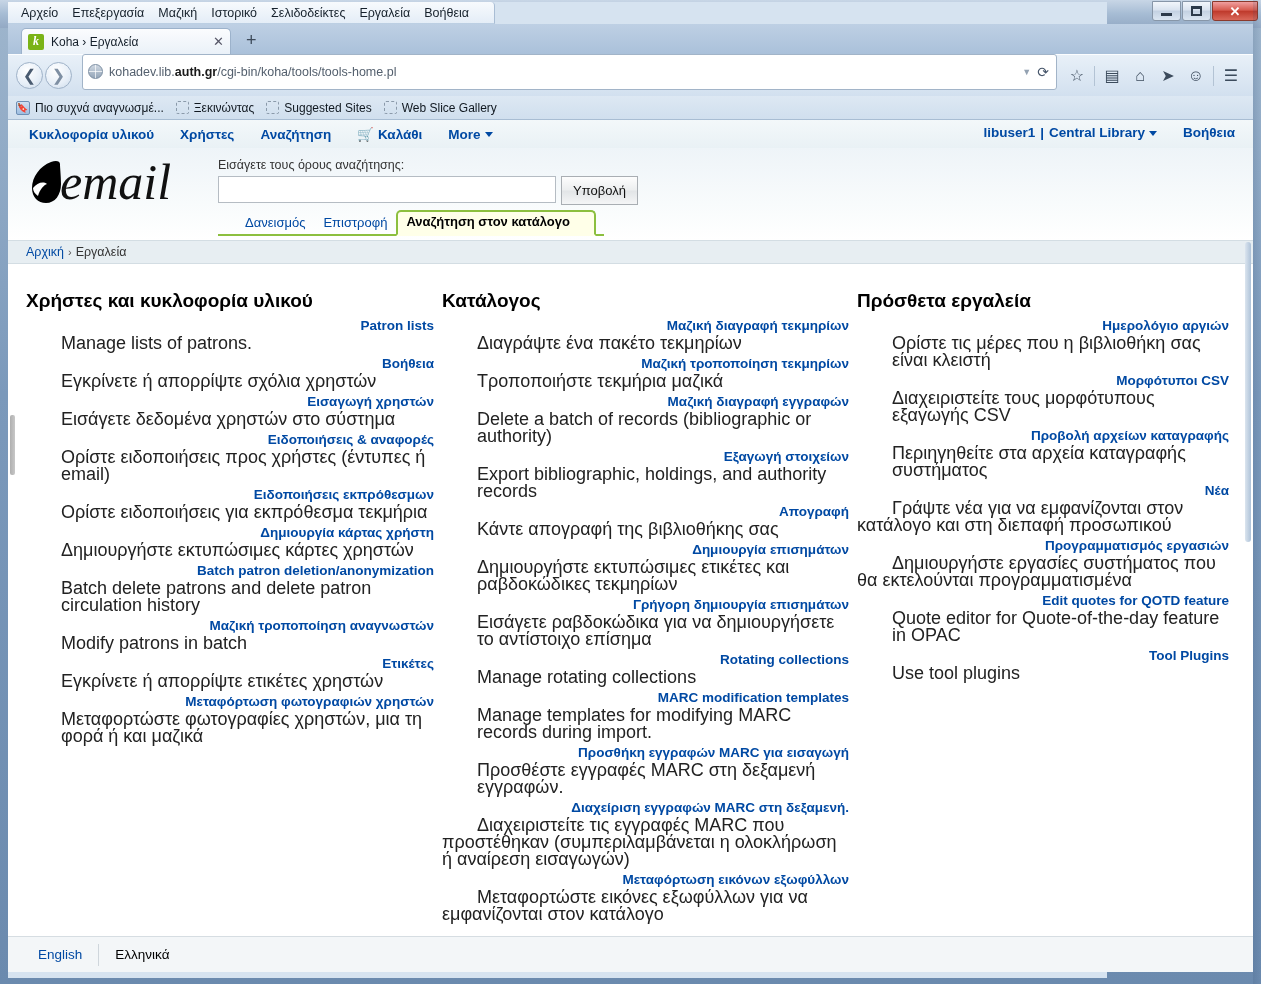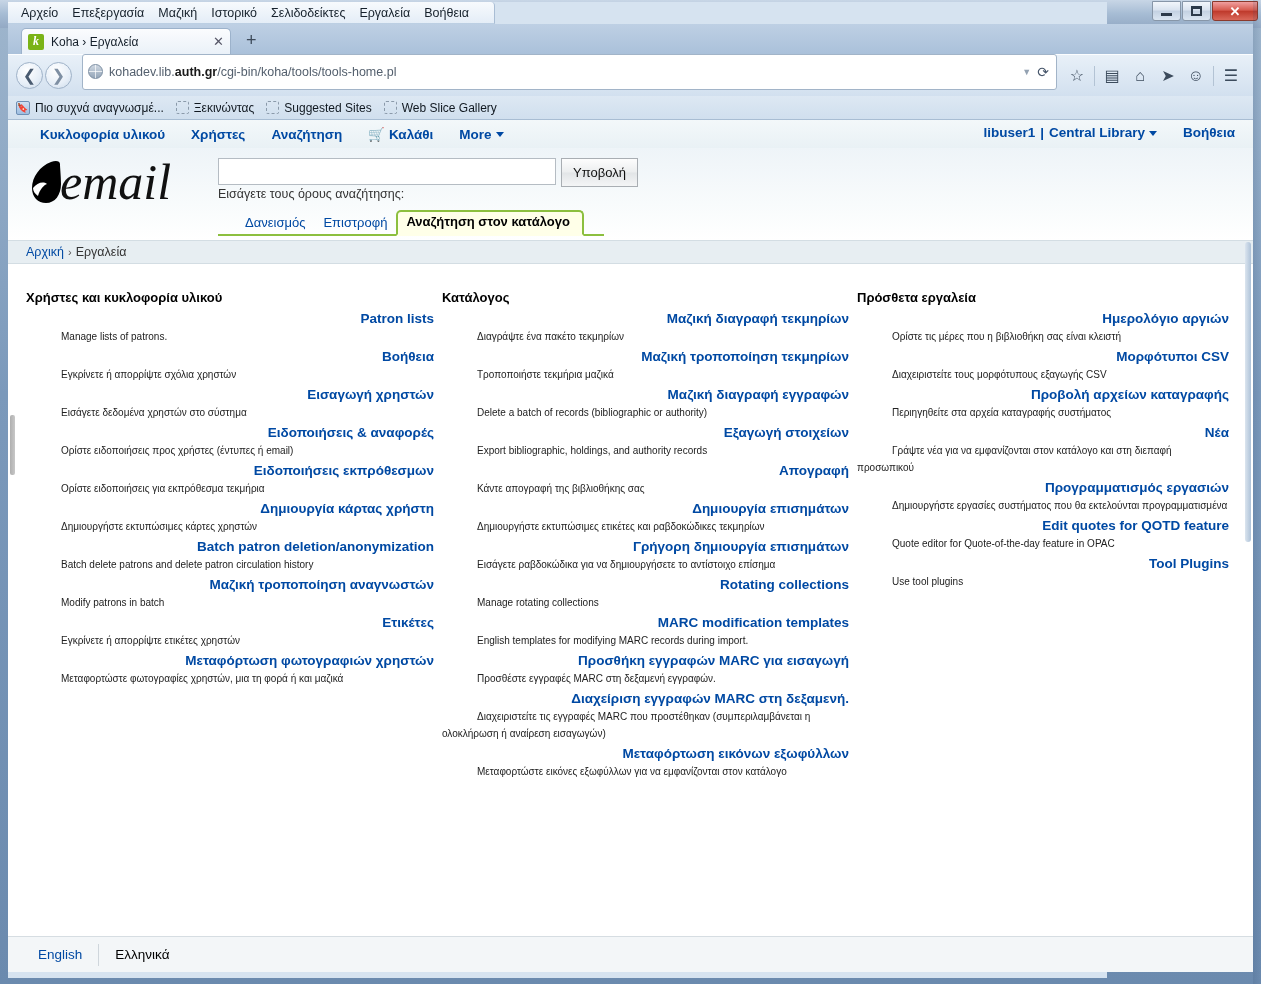--- a/index.html
+++ b/index.html
@@ -171,21 +171,21 @@
   
   #koha-topbar {
     height: 28px; background: linear-gradient(180deg,#f3f8fa 0%, #e9f1f5 100%);
     display: flex; align-items: center; padding: 0 8px;
     position: relative;
   }
   .koha-nav {
     font-size: 13.5px; font-weight: bold; color: #0049a3; margin-right: 26px;
     white-space: nowrap;
   }
-  #koha-nav-left { display:flex; align-items:center; margin-left: 24px;}
+  #koha-nav-left { display:flex; align-items:center; margin-left: 13px;}
   #koha-nav-right { position:absolute; right: 18px; top: 5px; display:flex; align-items:center;}
   .caret-down {
     display:inline-block; width:0;height:0; margin-left:4px;
     border-left:4px solid transparent; border-right:4px solid transparent;
     border-top:5px solid #0049a3; vertical-align: middle;
   }
   .sep-pipe { color:#0049a3; font-weight:bold; margin:0 5px; font-size:13.5px;}
 
   
   #koha-header {
@@ -229,51 +229,51 @@
   .stab {
     font-size: 13px; color:#0049a3; padding: 3px 9px 4px 9px; white-space:nowrap;
   }
   .stab.active {
     background: #ffffe8;
     border: 2px solid #8cbf3f;
     border-bottom: 2px solid #ffffe8;
     border-radius: 5px 5px 0 0;
     color:#000; font-weight:bold;
     margin-bottom:-2px;
-    padding: 2px 12px 5px 8px;
+    padding: 2px 24px 5px 8px;
   }
 
   
   #breadcrumb {
     height: 24px; background:#e7eef2; border-top:1px solid #d3dde3; border-bottom:1px solid #d3dde3;
     display:flex; align-items:center; padding-left: 18px;
     font-size: 12.5px; color:#333;
   }
   #breadcrumb a { color:#0049a3; text-decoration:none;}
   #breadcrumb .bc-sep { margin: 0 4px; color:#555; font-size: 11px;}
 
   
   #columns {
     display:flex; padding: 26px 0 0 0; background:#fff; height: 690px;
   }
   .col { padding-right: 8px; }
   .col-1 { width: 434px; padding-left: 18px;}
   .col-2 { width: 415px; }
   .col-3 { width: 380px; }
   .col h2 {
-    margin: 0 0 4px 0; font-size: 13px; color: #000; font-weight: bold;
+    margin: 0 0 4px 0; font-size: 19px; color: #000; font-weight: bold;
     font-family:"Liberation Sans", sans-serif;
   }
   .tool-link {
     font-size: 13.5px; font-weight: bold; color: #0049a3; margin-top: 2px;
     line-height: 19px;
     text-align: right;
   }
   .tool-desc {
-    font-size: 10px; color:#222; line-height: 17px;
+    font-size: 18px; color:#222; line-height: 17px;
     padding-left: 35px; text-indent: 0;
   }
   .tool-desc.wrap { padding-left: 0px; text-indent: 35px; }
 
   
   #langbar {
     position:absolute; left:0; bottom: 0; width: 1245px; height: 36px;
     background: #f3f6f8; border-top: 1px solid #d6dde2;
     display:flex; align-items:center; padding-left: 30px;
   }
@@ -396,25 +396,25 @@
       <div id="koha-header">
         <div id="koha-logo">
           <svg id="koha-leaf" viewBox="0 0 34 44">
             <path d="M30 4 C30 1 26 0 21 2 C10 6 2 17 2 28 C2 37 8 43 16 43 C25 43 31 35 31 24 C31 16 30 8 30 4 Z" fill="#000"></path>
             <path d="M3 28 C7 23 13 21 17 24 C14 25 10 29 8 36 C5 34 3 31 3 28 Z" fill="#ffffff"></path>
           </svg>
           <span id="koha-wordmark">email</span>
         </div>
 
         <div id="search-block">
+          <div id="search-label">Εισάγετε τους όρους αναζήτησης:</div>
           <div id="search-row">
             <input id="search-input" type="text" placeholder="" style="">
             <button id="search-submit">Υποβολή</button>
           </div>
-          <div id="search-label">Εισάγετε τους όρους αναζήτησης:</div>
         </div>
 
         <div id="search-tabs">
           <div class="stab">Δανεισμός</div>
           <div class="stab">Επιστροφή</div>
           <div class="stab active">Αναζήτηση στον κατάλογο</div>
         </div>
       </div>
 
       <div id="breadcrumb">
@@ -461,21 +461,21 @@
           <div class="tool-desc">Export bibliographic, holdings, and authority records</div>
           <div class="tool-link">Απογραφή</div>
           <div class="tool-desc">Κάντε απογραφή της βιβλιοθήκης σας</div>
           <div class="tool-link">Δημιουργία επισημάτων</div>
           <div class="tool-desc">Δημιουργήστε εκτυπώσιμες ετικέτες και ραβδοκώδικες τεκμηρίων</div>
           <div class="tool-link">Γρήγορη δημιουργία επισημάτων</div>
           <div class="tool-desc">Εισάγετε ραβδοκώδικα για να δημιουργήσετε το αντίστοιχο επίσημα</div>
           <div class="tool-link">Rotating collections</div>
           <div class="tool-desc">Manage rotating collections</div>
           <div class="tool-link">MARC modification templates</div>
-          <div class="tool-desc">English templates for modifying MARC records during import.</div>
+          <div class="tool-desc">Manage templates for modifying MARC records during import.</div>
           <div class="tool-link">Προσθήκη εγγραφών MARC για εισαγωγή</div>
           <div class="tool-desc">Προσθέστε εγγραφές MARC στη δεξαμενή εγγραφών.</div>
           <div class="tool-link">Διαχείριση εγγραφών MARC στη δεξαμενή.</div>
           <div class="tool-desc wrap">Διαχειριστείτε τις εγγραφές MARC που προστέθηκαν (συμπεριλαμβάνεται η ολοκλήρωση ή αναίρεση εισαγωγών)</div>
           <div class="tool-link">Μεταφόρτωση εικόνων εξωφύλλων</div>
           <div class="tool-desc wrap">Μεταφορτώστε εικόνες εξωφύλλων για να εμφανίζονται στον κατάλογο</div>
         </div>
 
         <div class="col col-3">
           <h2>Πρόσθετα εργαλεία</h2>

